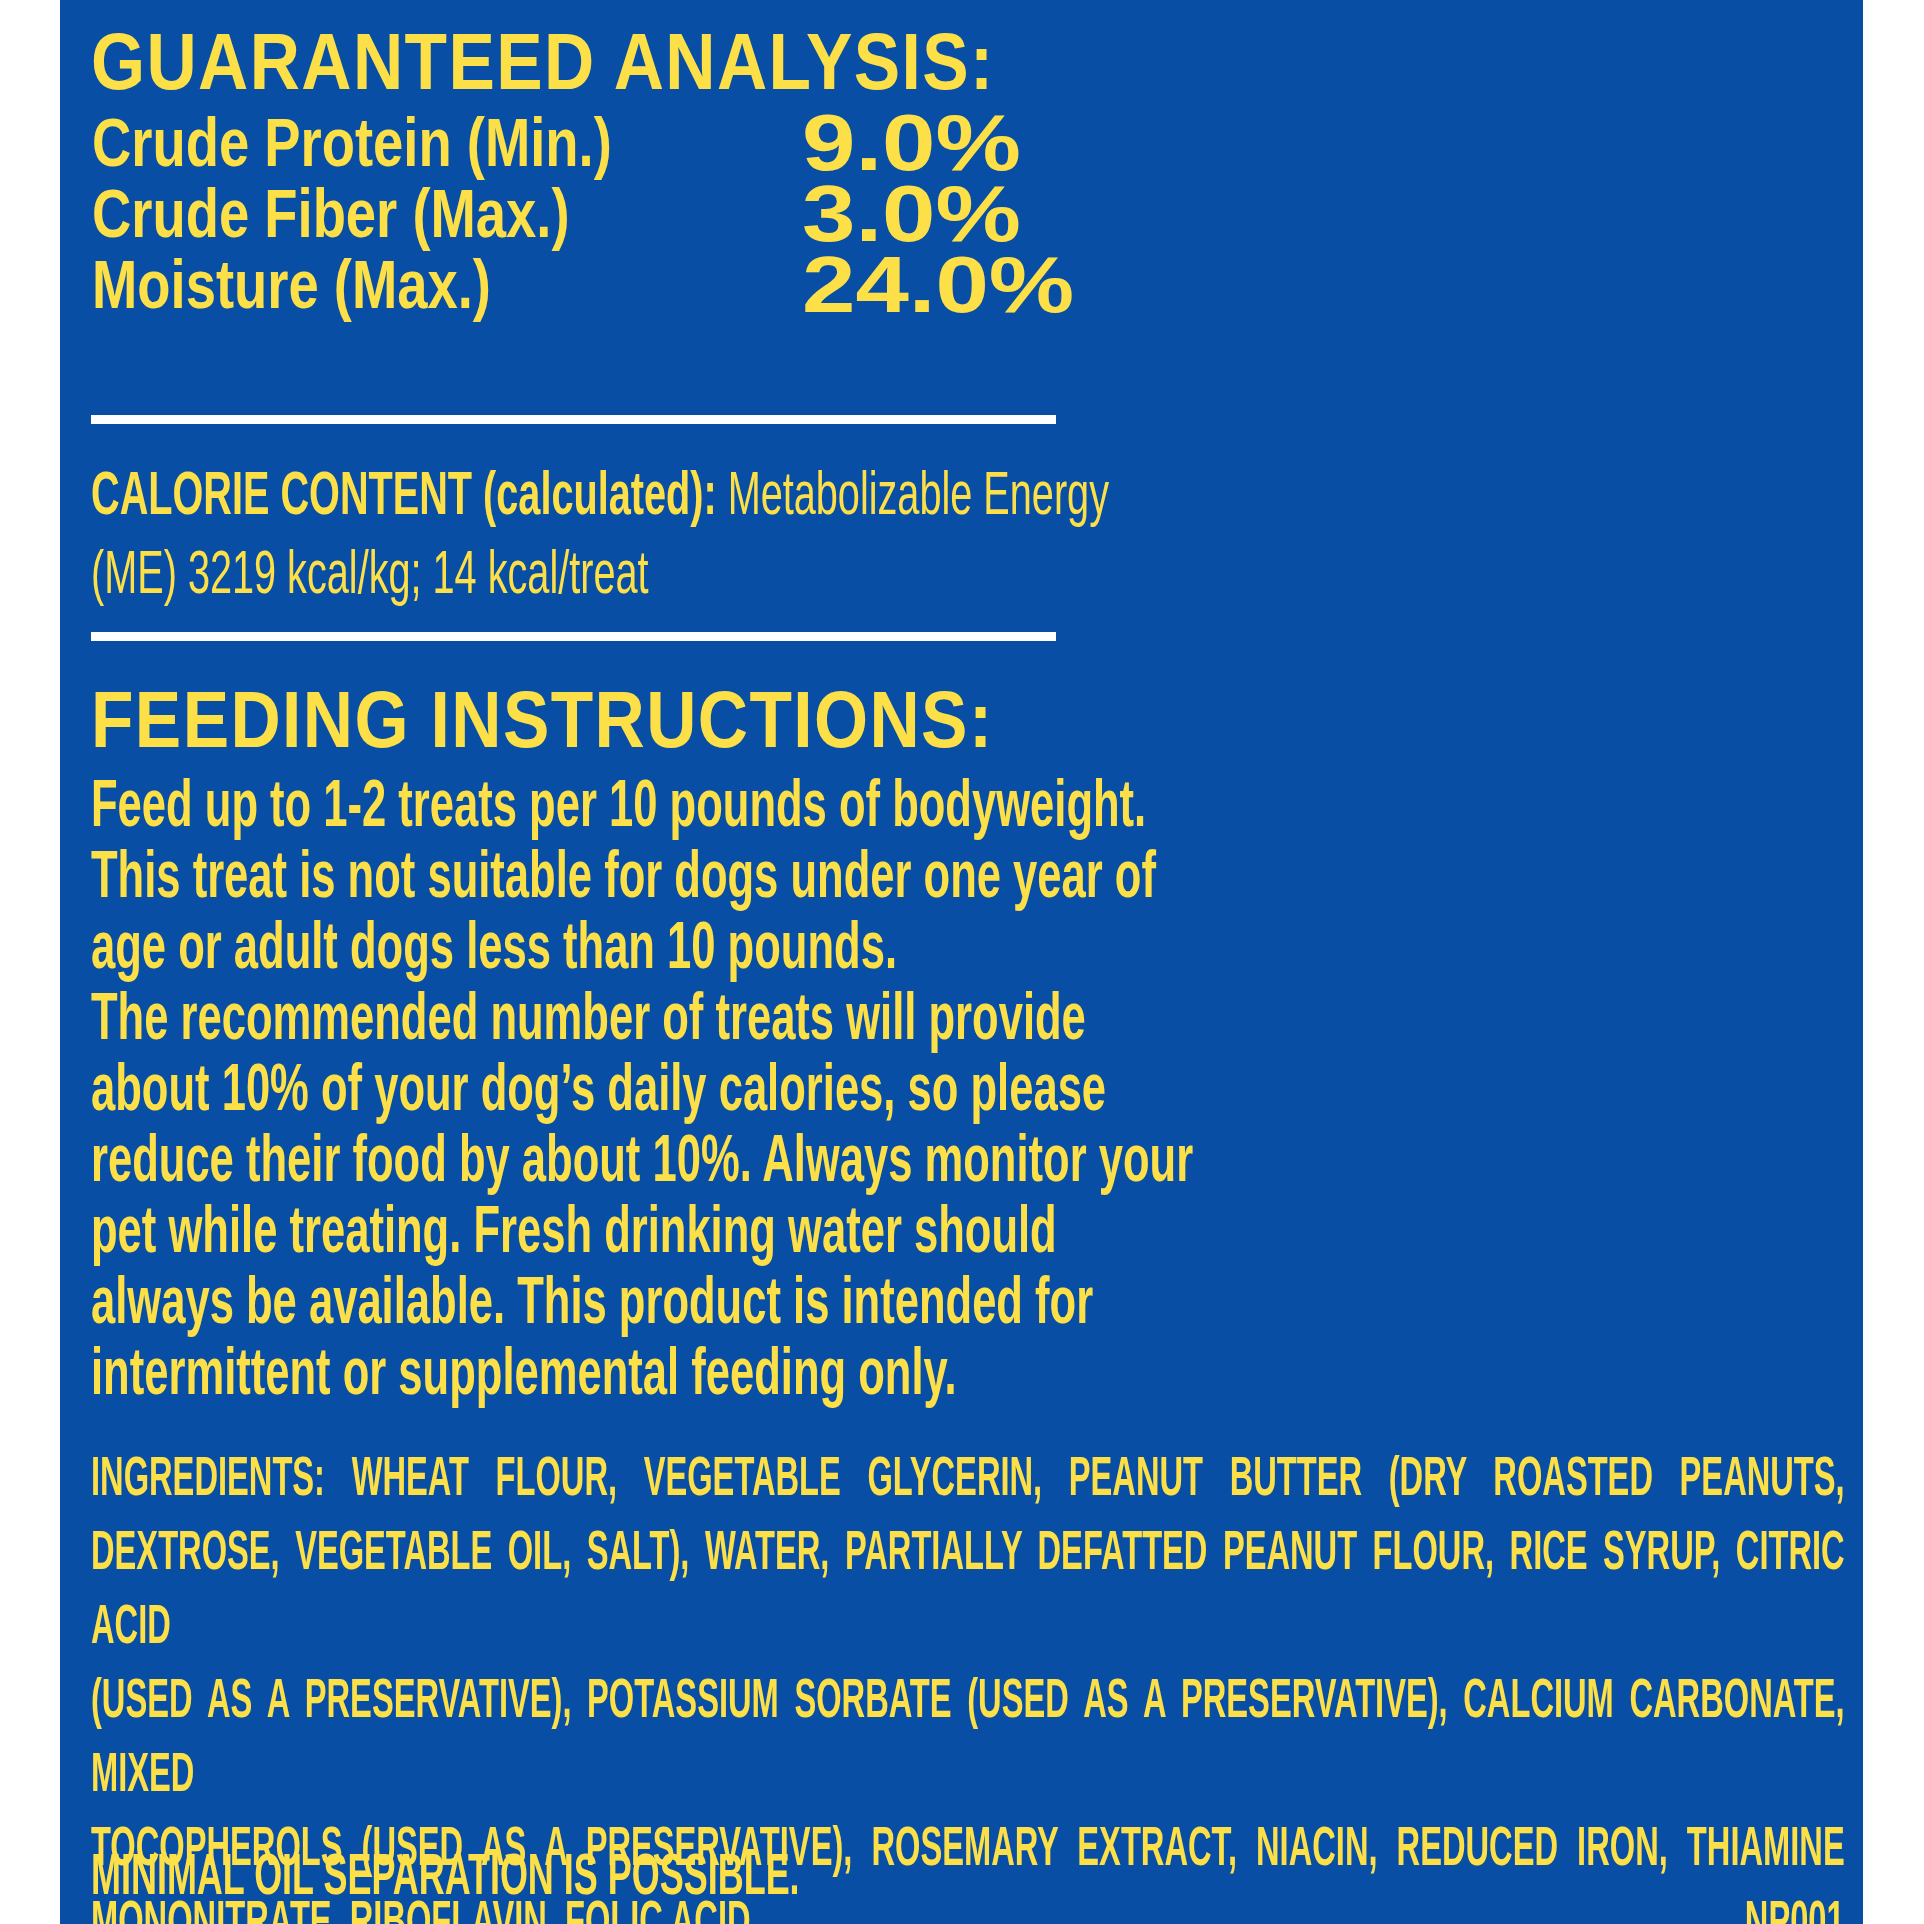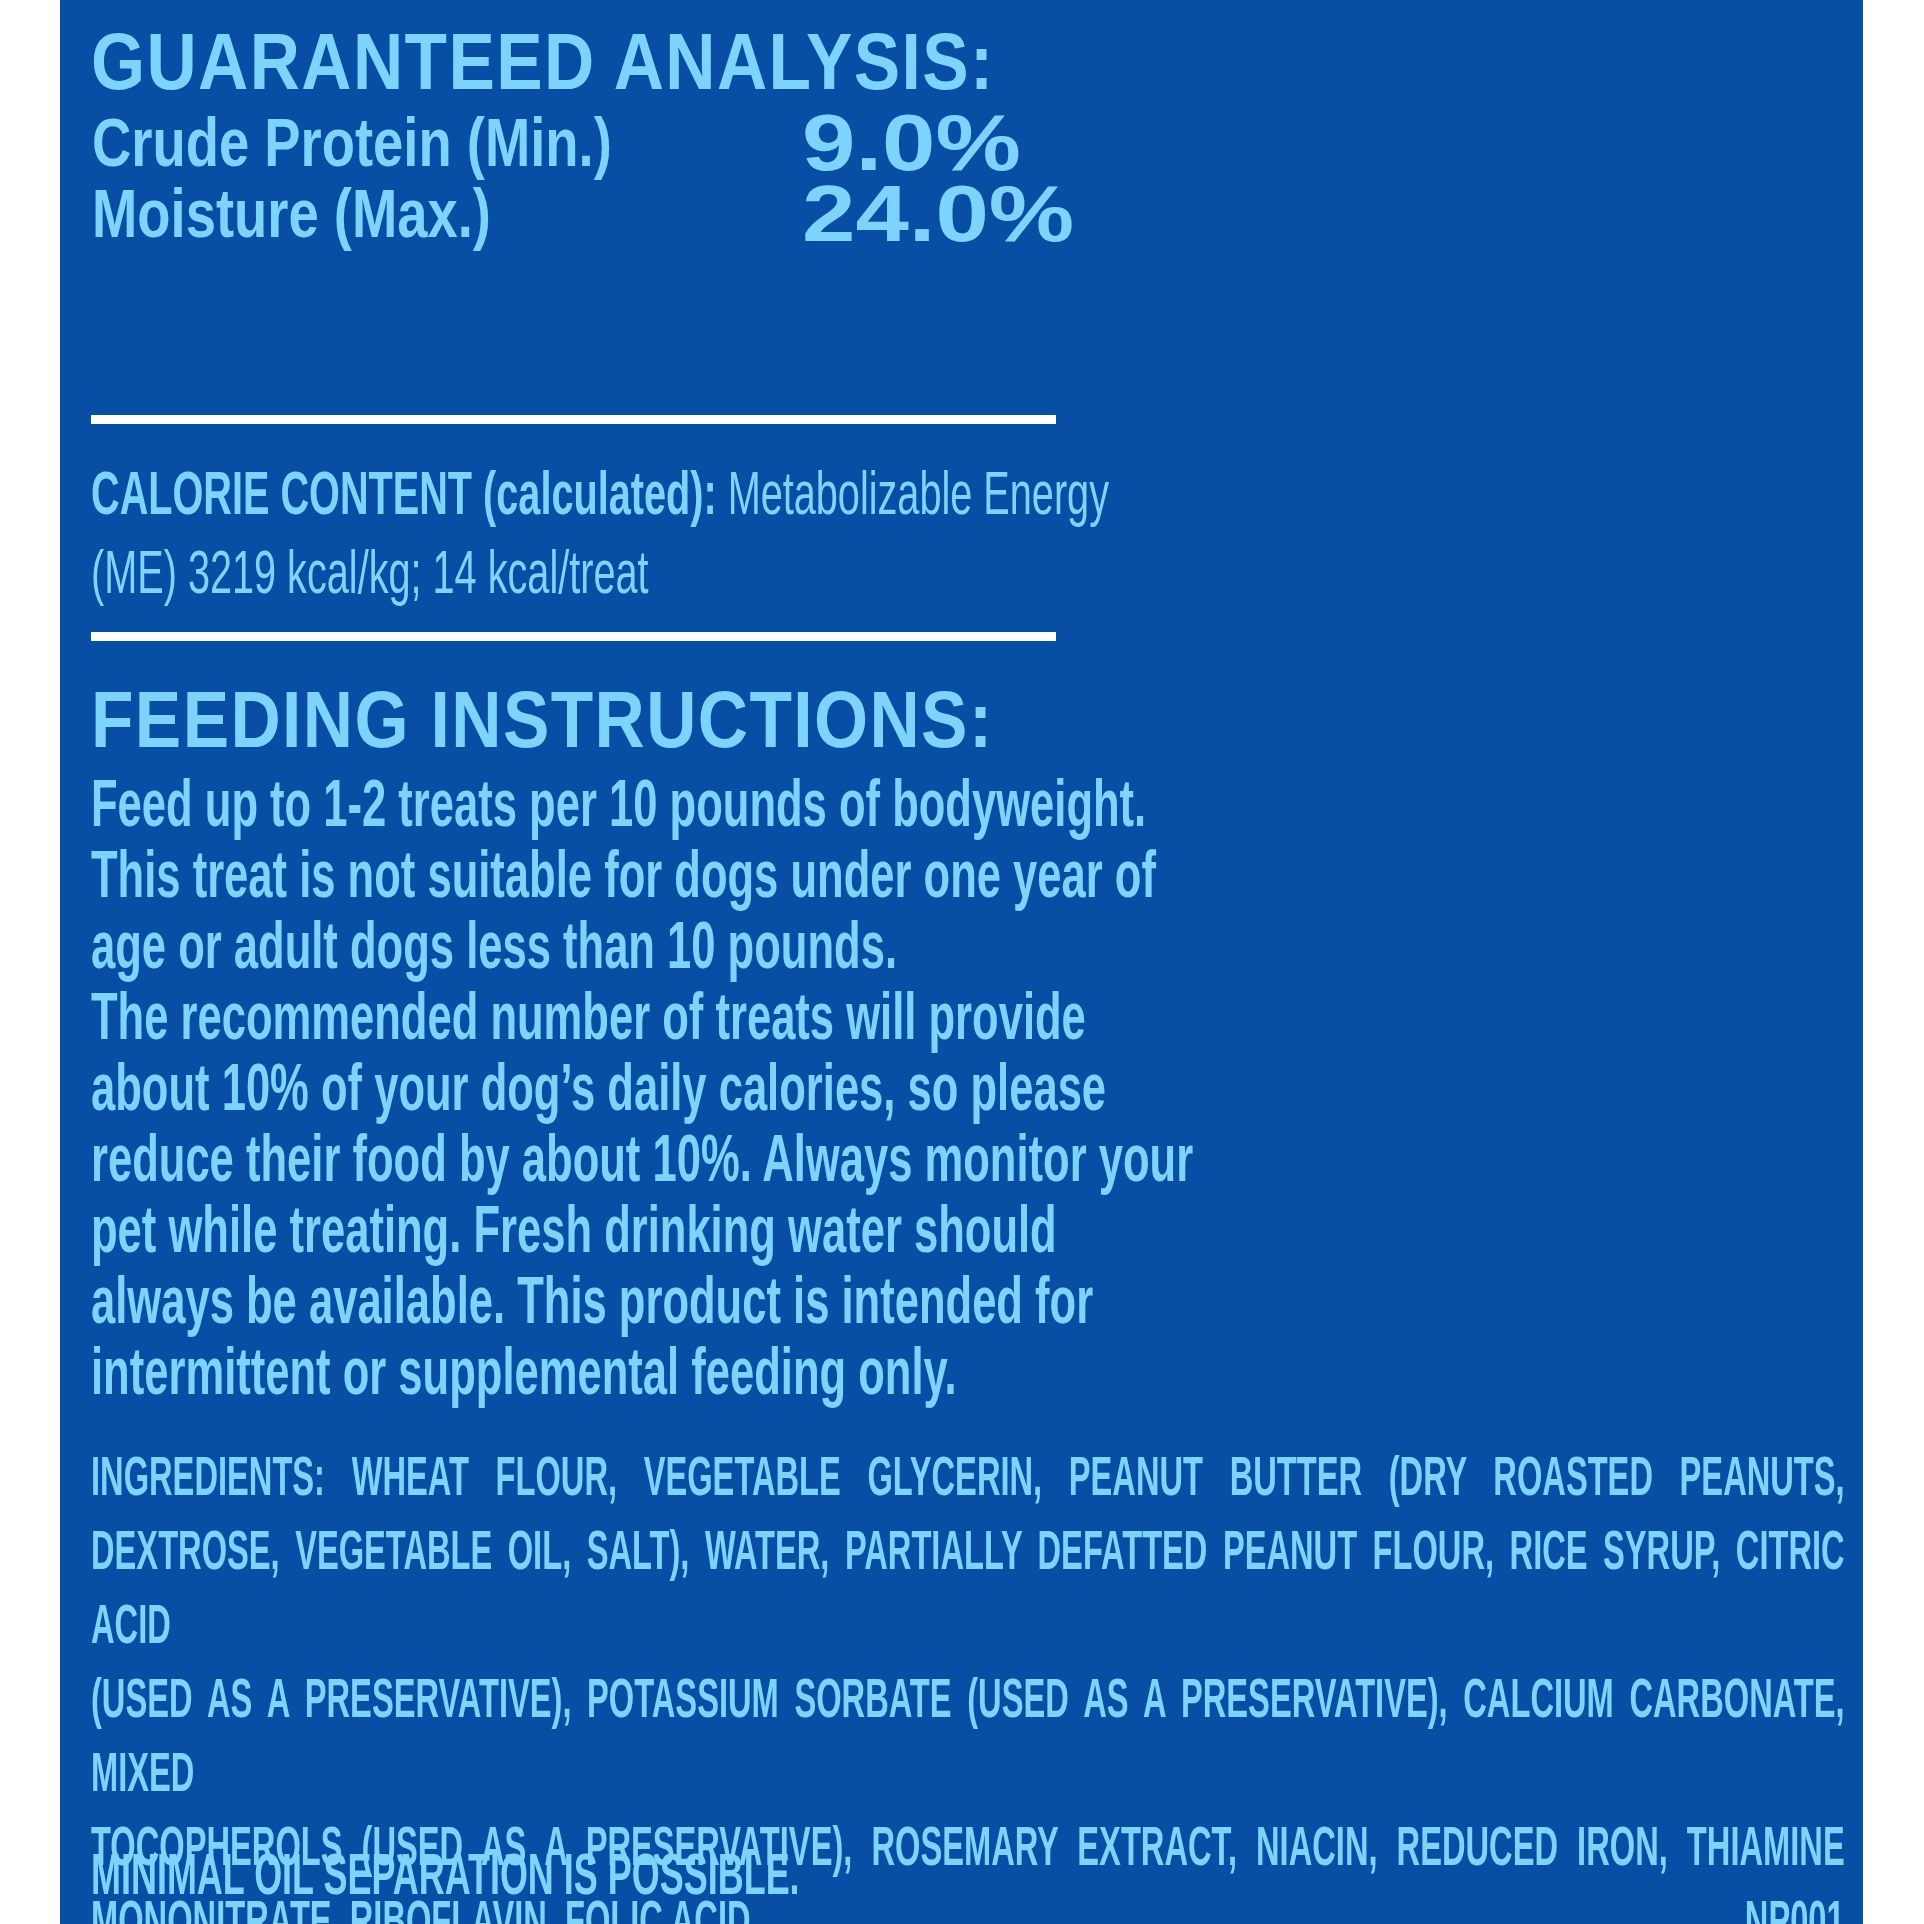--- a/index.html
+++ b/index.html
@@ -7,21 +7,21 @@
   body {
     width: 1925px; height: 1925px;
     background: #ffffff;
     font-family: "Liberation Sans", sans-serif;
     -webkit-font-smoothing: antialiased;
   }
   .page { position: relative; width: 1925px; height: 1925px; background: #ffffff; overflow: hidden; }
   .panel {
     position: absolute; left: 60px; top: 0;
     width: 1803px; height: 1925px;
-    background: #084ea5; color: #7dd3fc;
+    background: #084ea5; color: #fde047;
   }
   .section-title {
     position: absolute; left: 30.5px;
     font-size: 79px; font-weight: 700; line-height: 1.04;
     letter-spacing: 1.6px; white-space: nowrap;
     transform: scaleX(0.88); transform-origin: left top;
   }
   .ga-title { top: 21px; }
   .fi-title { top: 679px; }
 
@@ -75,20 +75,24 @@
   <div class="panel">
 
     <div class="section-title ga-title">GUARANTEED ANALYSIS:</div>
 
     <div class="ga-table">
       <div class="ga-row">
         <span class="ga-label">Crude Protein (Min.)</span>
         <span class="ga-value">9.0%</span>
       </div>
       <div class="ga-row">
+        <span class="ga-label">Crude Fiber (Max.)</span>
+        <span class="ga-value">3.0%</span>
+      </div>
+      <div class="ga-row">
         <span class="ga-label">Moisture (Max.)</span>
         <span class="ga-value">24.0%</span>
       </div>
     </div>
 
     <div class="rule rule-1"></div>
 
     <div class="calorie">
       <span class="bold">CALORIE CONTENT (calculated):</span>
       <span>Metabolizable Energy</span>

